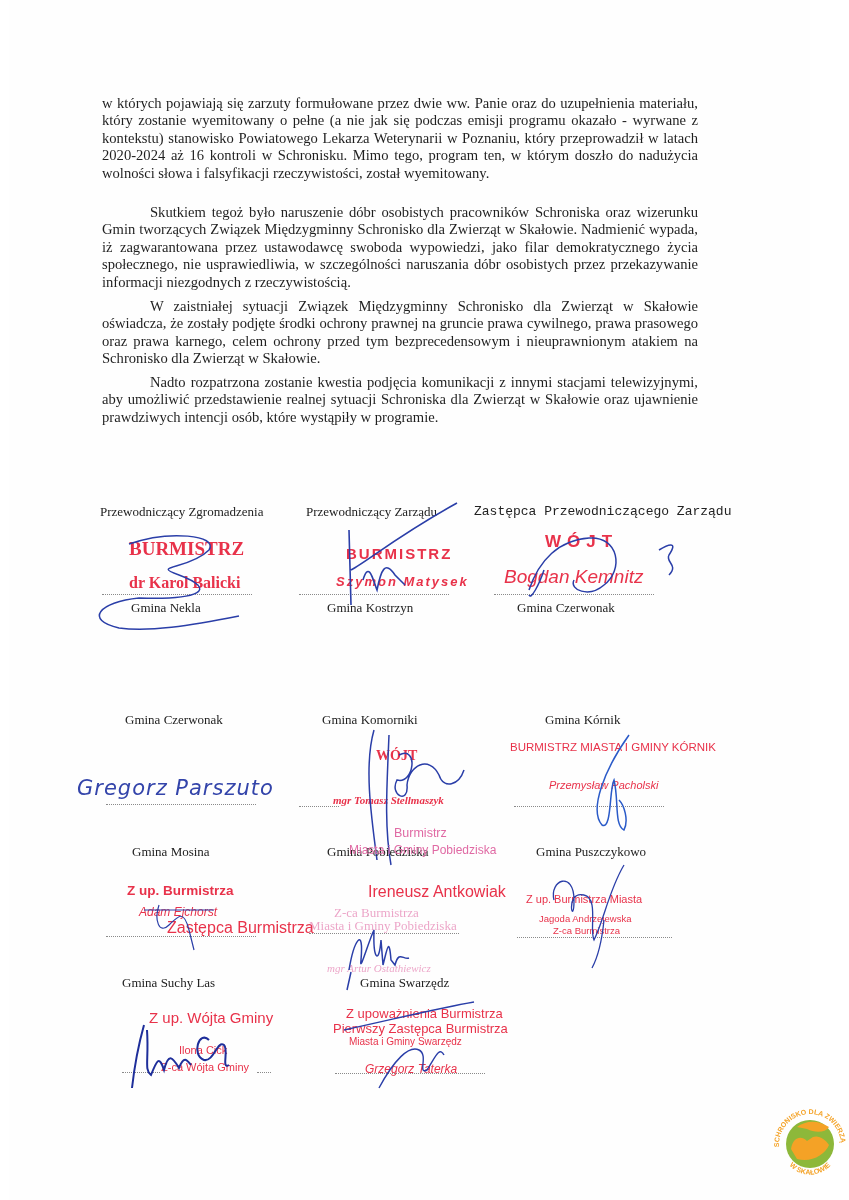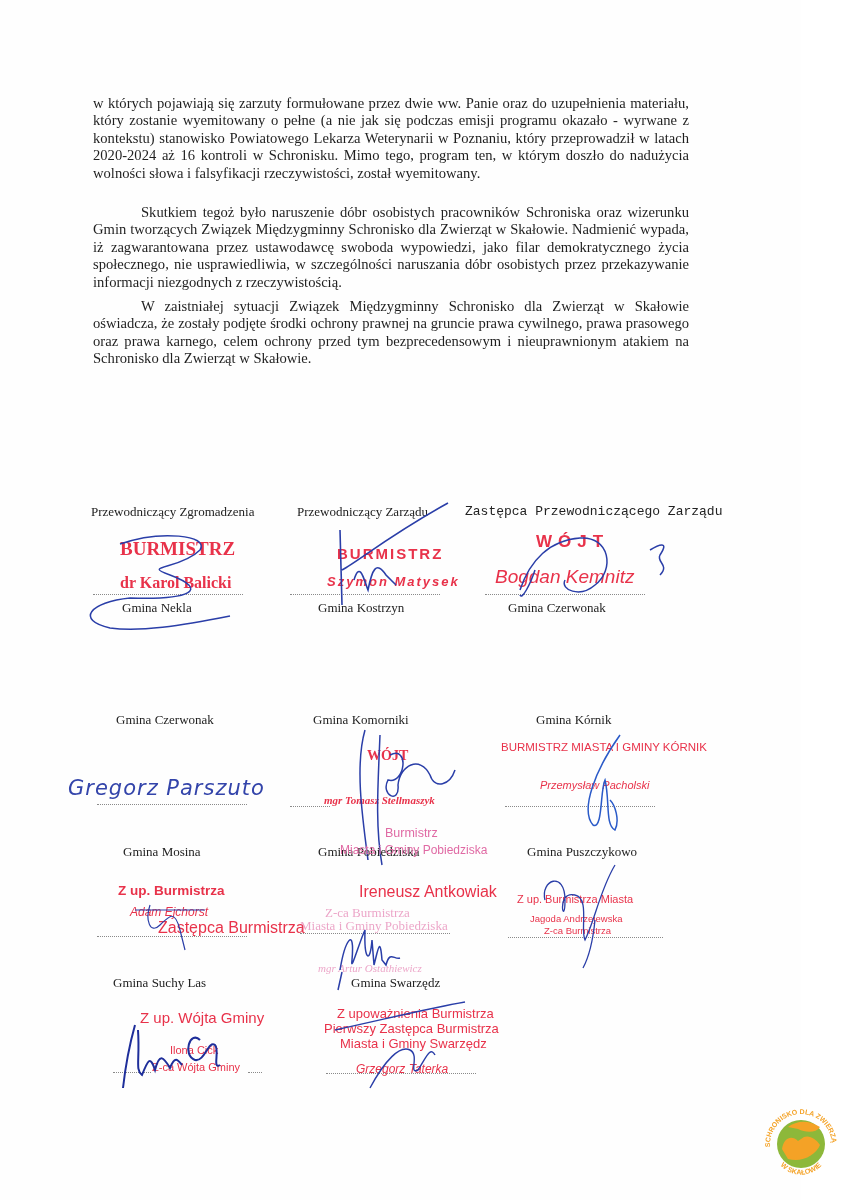--- a/index.html
+++ b/index.html
@@ -1,18 +1,18 @@
 <!DOCTYPE html>
 <html><head>
 <meta charset="utf-8">
 <style>
   html, body { margin: 0; padding: 0; background: #ffffff; }
   body { width: 849px; height: 1200px; position: relative; overflow: hidden;
          font-family: "Liberation Serif", serif; color: #1f1f1f; }
-  .page { position: absolute; left: 0; top: 0; width: 801px; height: 1200px; background: #fefefe; }
+  .page { position: absolute; left: 9px; top: 0; width: 801px; height: 1200px; background: #fefefe; }
   .para { position: absolute; left: 93px; width: 596px; font-size: 14.6px; line-height: 17.4px;
           text-align: justify; margin: 0; }
   .para.indent { text-indent: 48px; }
   #p1 { top: 95px; }
   #p2 { top: 204px; }
   #p3 { top: 298px; }
   #p4 { top: 374px; }
 
   .lbl { position: absolute; font-size: 13px; white-space: nowrap; color: #222; }
   .dots { position: absolute; border-bottom: 1.5px dotted #8a8a8a; height: 0; }
@@ -27,20 +27,21 @@
   .logo { position: absolute; left: 758px; top: 1097px; width: 86px; height: 86px; }
 </style>
 </head>
 <body>
 
 <div class="page">
 
   <p class="para" id="p1">w których pojawiają się  zarzuty  formułowane przez dwie ww. Panie oraz do uzupełnienia materiału, który zostanie wyemitowany o  pełne  (a nie jak się podczas emisji programu okazało - wyrwane z kontekstu) stanowisko Powiatowego Lekarza Weterynarii w Poznaniu, który przeprowadził w latach 2020-2024 aż 16 kontroli w Schronisku. Mimo tego, program ten, w którym doszło do nadużycia wolności słowa i falsyfikacji rzeczywistości, został wyemitowany.</p>
   <p class="para indent" id="p2">Skutkiem tegoż było naruszenie dóbr osobistych pracowników Schroniska oraz wizerunku Gmin tworzących Związek Międzygminny Schronisko dla Zwierząt w Skałowie. Nadmienić wypada, iż zagwarantowana przez ustawodawcę swoboda wypowiedzi, jako filar demokratycznego życia społecznego, nie usprawiedliwia,  w szczególności naruszania dóbr osobistych przez przekazywanie informacji niezgodnych z rzeczywistością.</p>
   <p class="para indent" id="p3">W zaistniałej sytuacji Związek Międzygminny Schronisko dla Zwierząt w Skałowie oświadcza, że zostały  podjęte środki ochrony prawnej na gruncie prawa cywilnego, prawa prasowego oraz prawa karnego, celem ochrony przed tym bezprecedensowym i nieuprawnionym atakiem na Schronisko dla Zwierząt w Skałowie.</p>
+  <p class="para indent" id="p4">Nadto rozpatrzona zostanie kwestia podjęcia komunikacji z innymi stacjami telewizyjnymi, aby umożliwić przedstawienie realnej sytuacji Schroniska dla Zwierząt w Skałowie oraz ujawnienie prawdziwych intencji osób, które wystąpiły w programie.</p>
 
   <div>
     <span class="lbl" style="left:91px; top:504px;">Przewodniczący Zgromadzenia</span>
     <span class="stamp serif" style="left:120px; top:538px; font-size:19px; font-weight:bold;">BURMISTRZ</span>
     <span class="stamp serif" style="left:120px; top:574px; font-size:16px; font-weight:bold;">dr Karol Balicki</span>
     <div class="dots" style="left:93px; top:594px; width:150px;"></div>
     <span class="lbl" style="left:122px; top:600px;">Gmina Nekla</span>
     <div class="sig" style="left:70px; top:530px;">
       <svg width="180" height="100">
           <path d="M50,14 C90,0 140,5 130,20 C110,40 70,35 100,45 C140,60 120,70 60,68 C20,72 5,90 40,98 C70,102 110,96 160,86" fill="none" stroke="#2a3ea8" stroke-width="1.5"></path>
@@ -158,21 +159,21 @@
       <svg width="110" height="70">
           <path d="M15,5 C8,30 5,50 3,68 M18,10 C20,40 15,50 22,55 C28,40 30,35 35,50 C40,30 45,40 50,48 C55,35 58,40 62,45 M80,20 C70,10 62,35 75,40 C85,42 88,20 95,25 C100,30 92,50 100,45" fill="none" stroke="#1e2e9a" stroke-width="2"></path>
         </svg>
     </div>
   </div>
 
   <div>
     <span class="lbl" style="left:351px; top:975px;">Gmina  Swarzędz</span>
     <span class="stamp" style="left:337px; top:1006px; font-size:13px;">Z upoważnienia Burmistrza</span>
     <span class="stamp" style="left:324px; top:1021px; font-size:13px;">Pierwszy Zastępca Burmistrza</span>
-    <span class="stamp" style="left:340px; top:1036px; font-size:13px;">Miasta i Gminy Swarzędz</span>
+    <span class="stamp" style="left:340px; top:1036px; font-size:10px;">Miasta i Gminy Swarzędz</span>
     <span class="stamp" style="left:356px; top:1062px; font-size:12px; font-style:italic;">Grzegorz Taterka</span>
     <div class="dots" style="left:326px; top:1073px; width:150px;"></div>
     <div class="sig" style="left:330px; top:1000px;">
       <svg width="140" height="90">
           <path d="M5,30 C60,18 100,8 135,2 M40,88 C55,60 70,45 80,50 C90,55 78,75 88,70 C95,60 100,45 105,55" fill="none" stroke="#2a3ea8" stroke-width="1.4"></path>
         </svg>
     </div>
   </div>
 
   <div class="logo">

